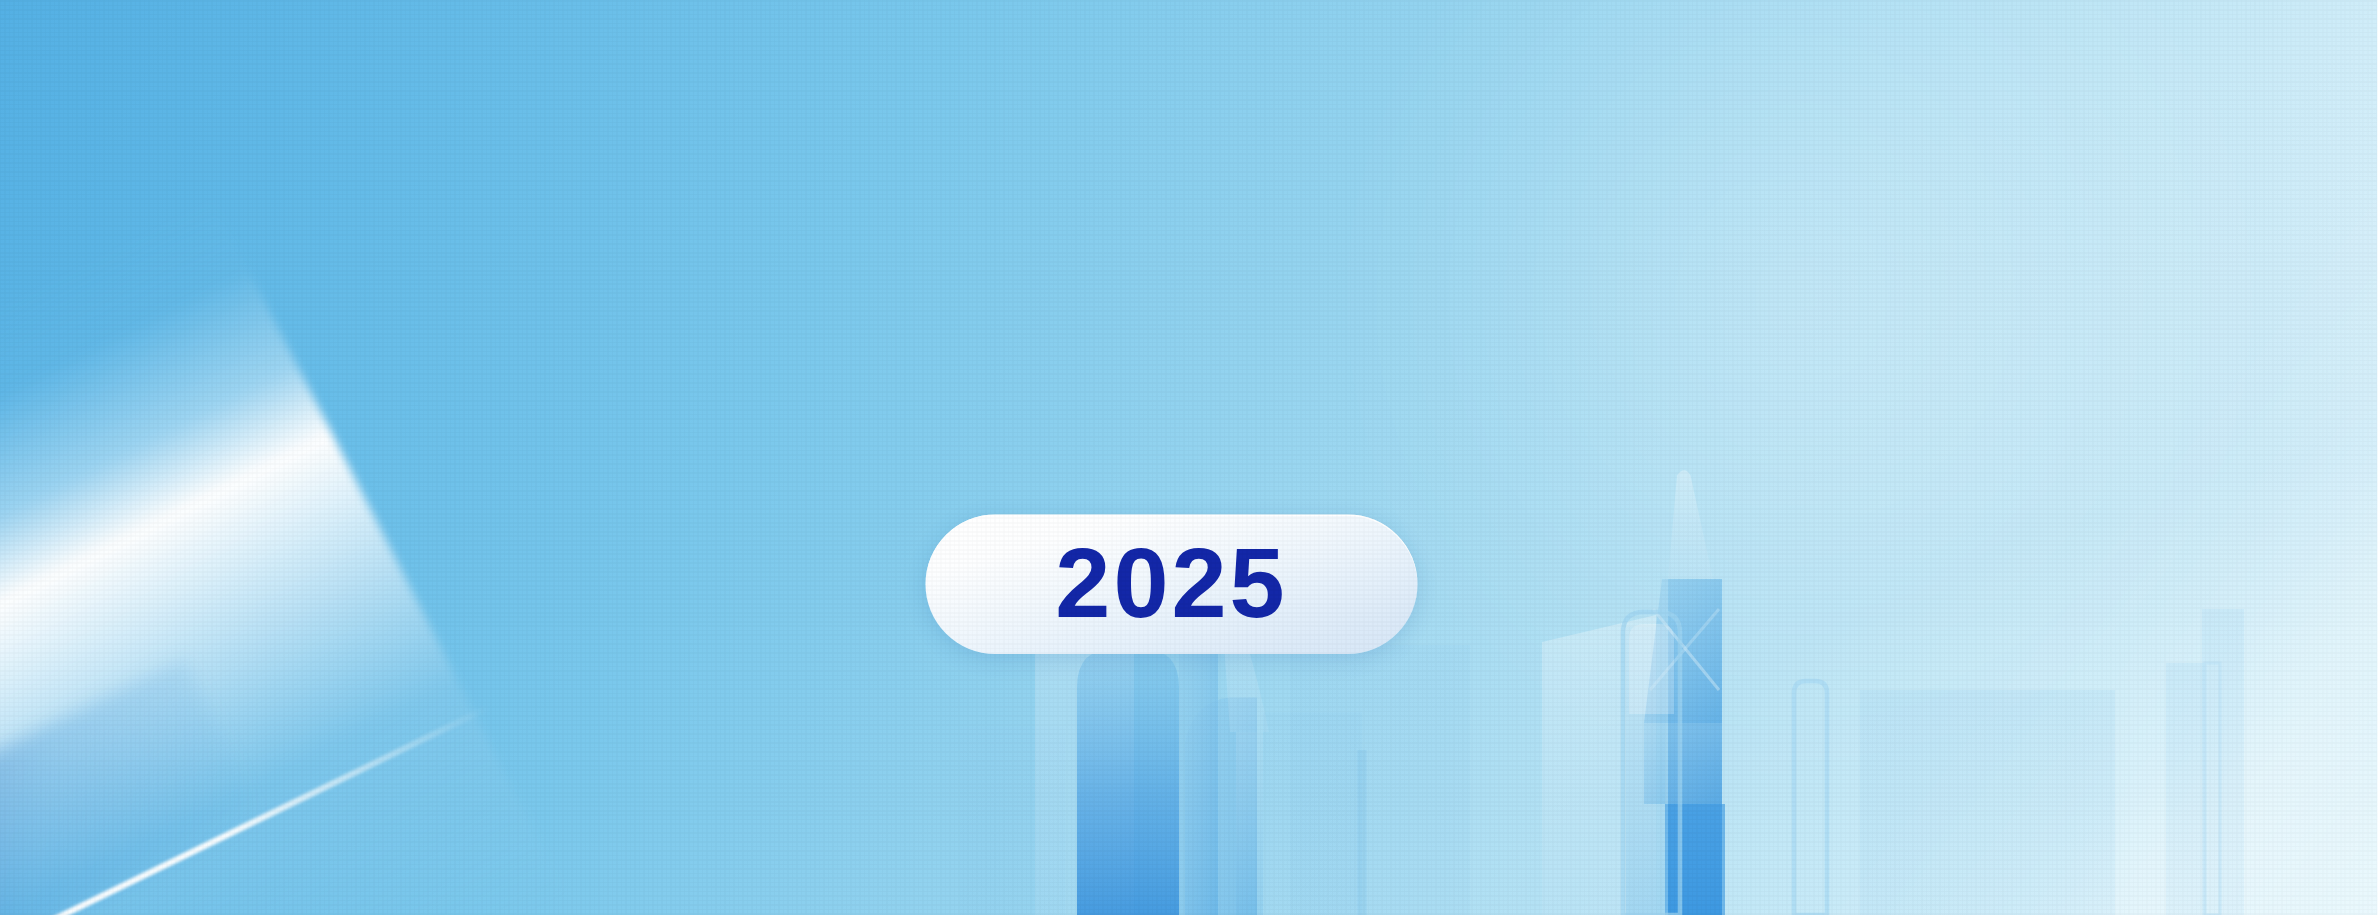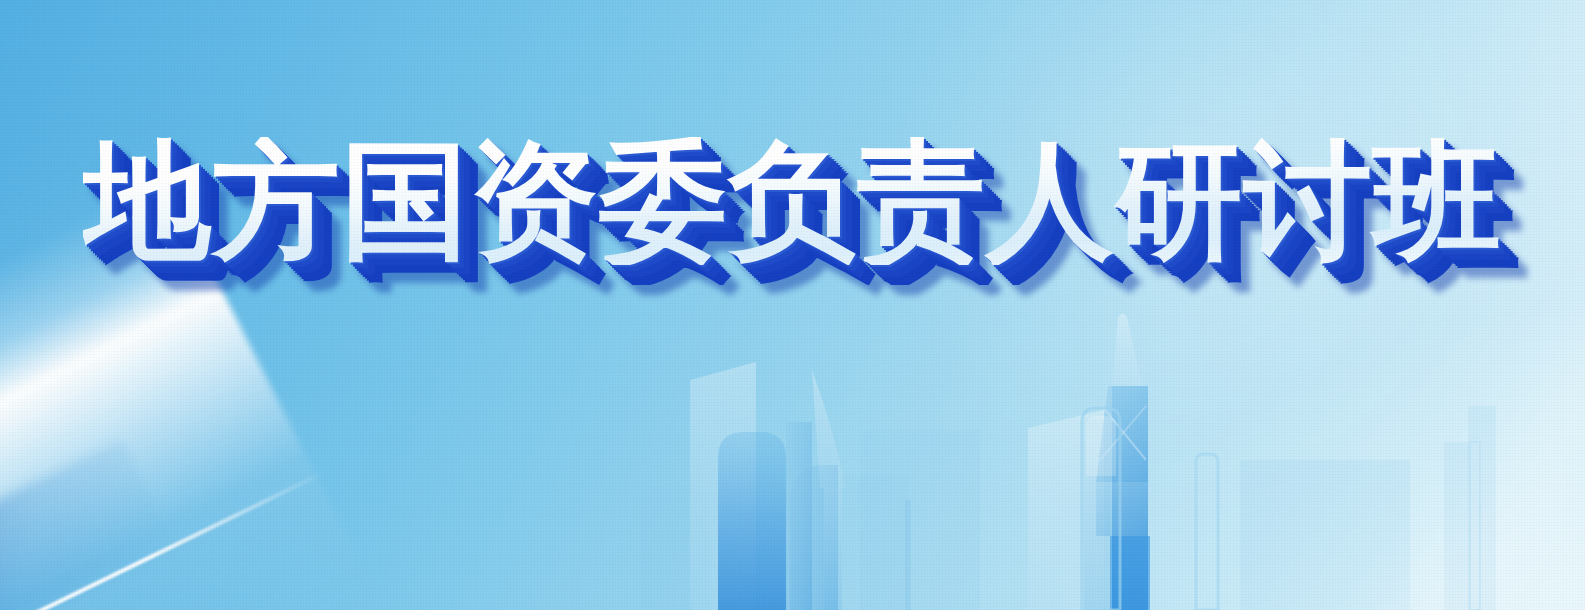--- a/index.html
+++ b/index.html
@@ -276,19 +276,19 @@
       <path d="M1444 132 L1470 132 L1470 300 L1444 300 Z" fill="url(#bldGhost)"></path>
       <path d="M1468 96 L1496 96 L1496 300 L1468 300 Z" fill="url(#bldGhost)"></path>
       <path d="M1470 132 L1480 132 L1480 300 L1470 300 Z" fill="none" stroke="#bde2f6" stroke-width="2" opacity="0.6"></path>
     </svg>
   </div>
 
   <div class="wedge-bl"></div>
   <div class="wedge-bl-deep"></div>
   <div class="wedge-bl-line"></div>
 
-  <div class="title-wrap">
-    <span class="title">地方国资委负责人研讨班</span>
+
+  <div class="pill">
+    <span class="pill-year">2025</span>
   </div>
-
 
   <div class="grain"></div>
 </div>
 
 </body></html>

